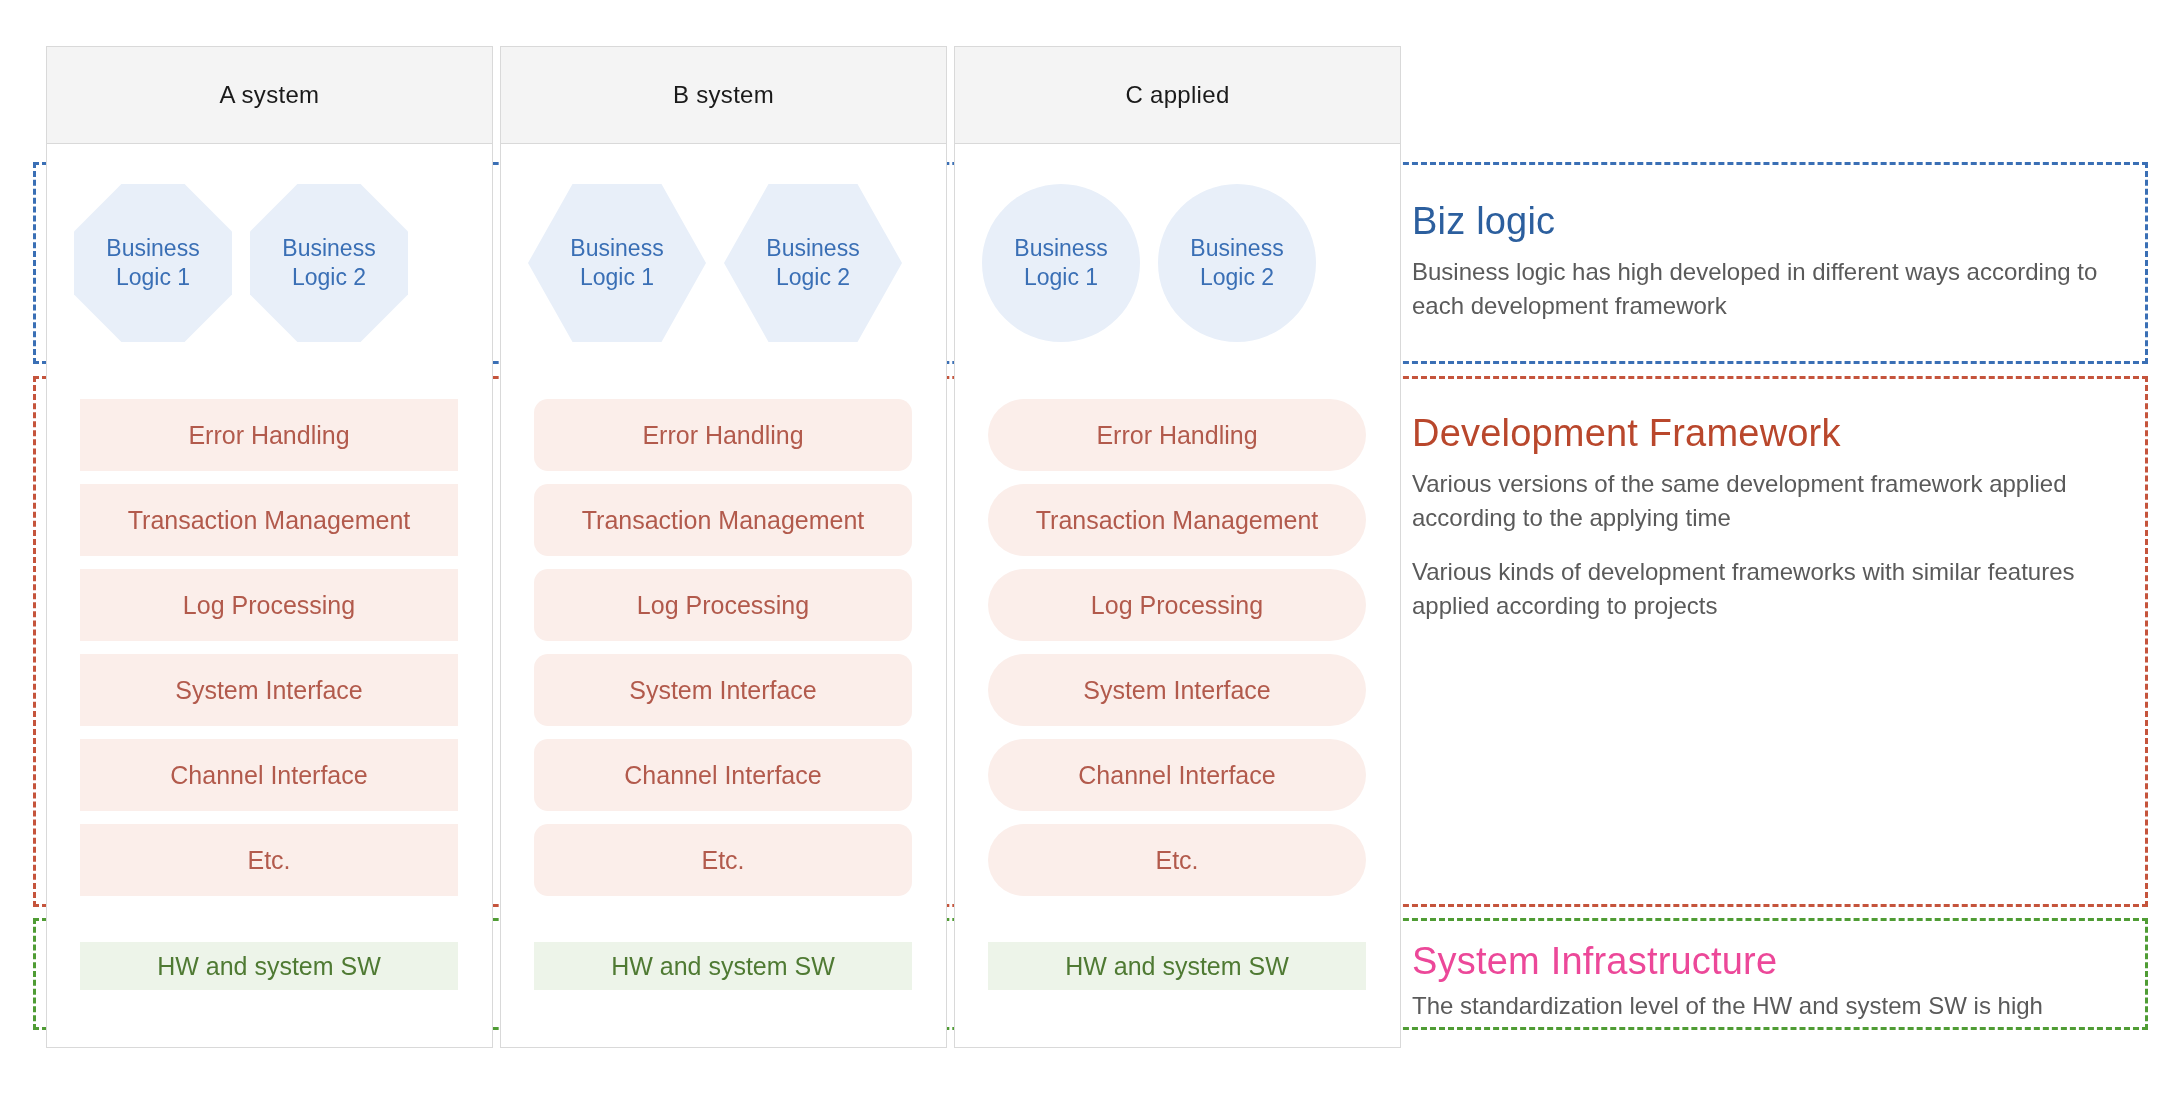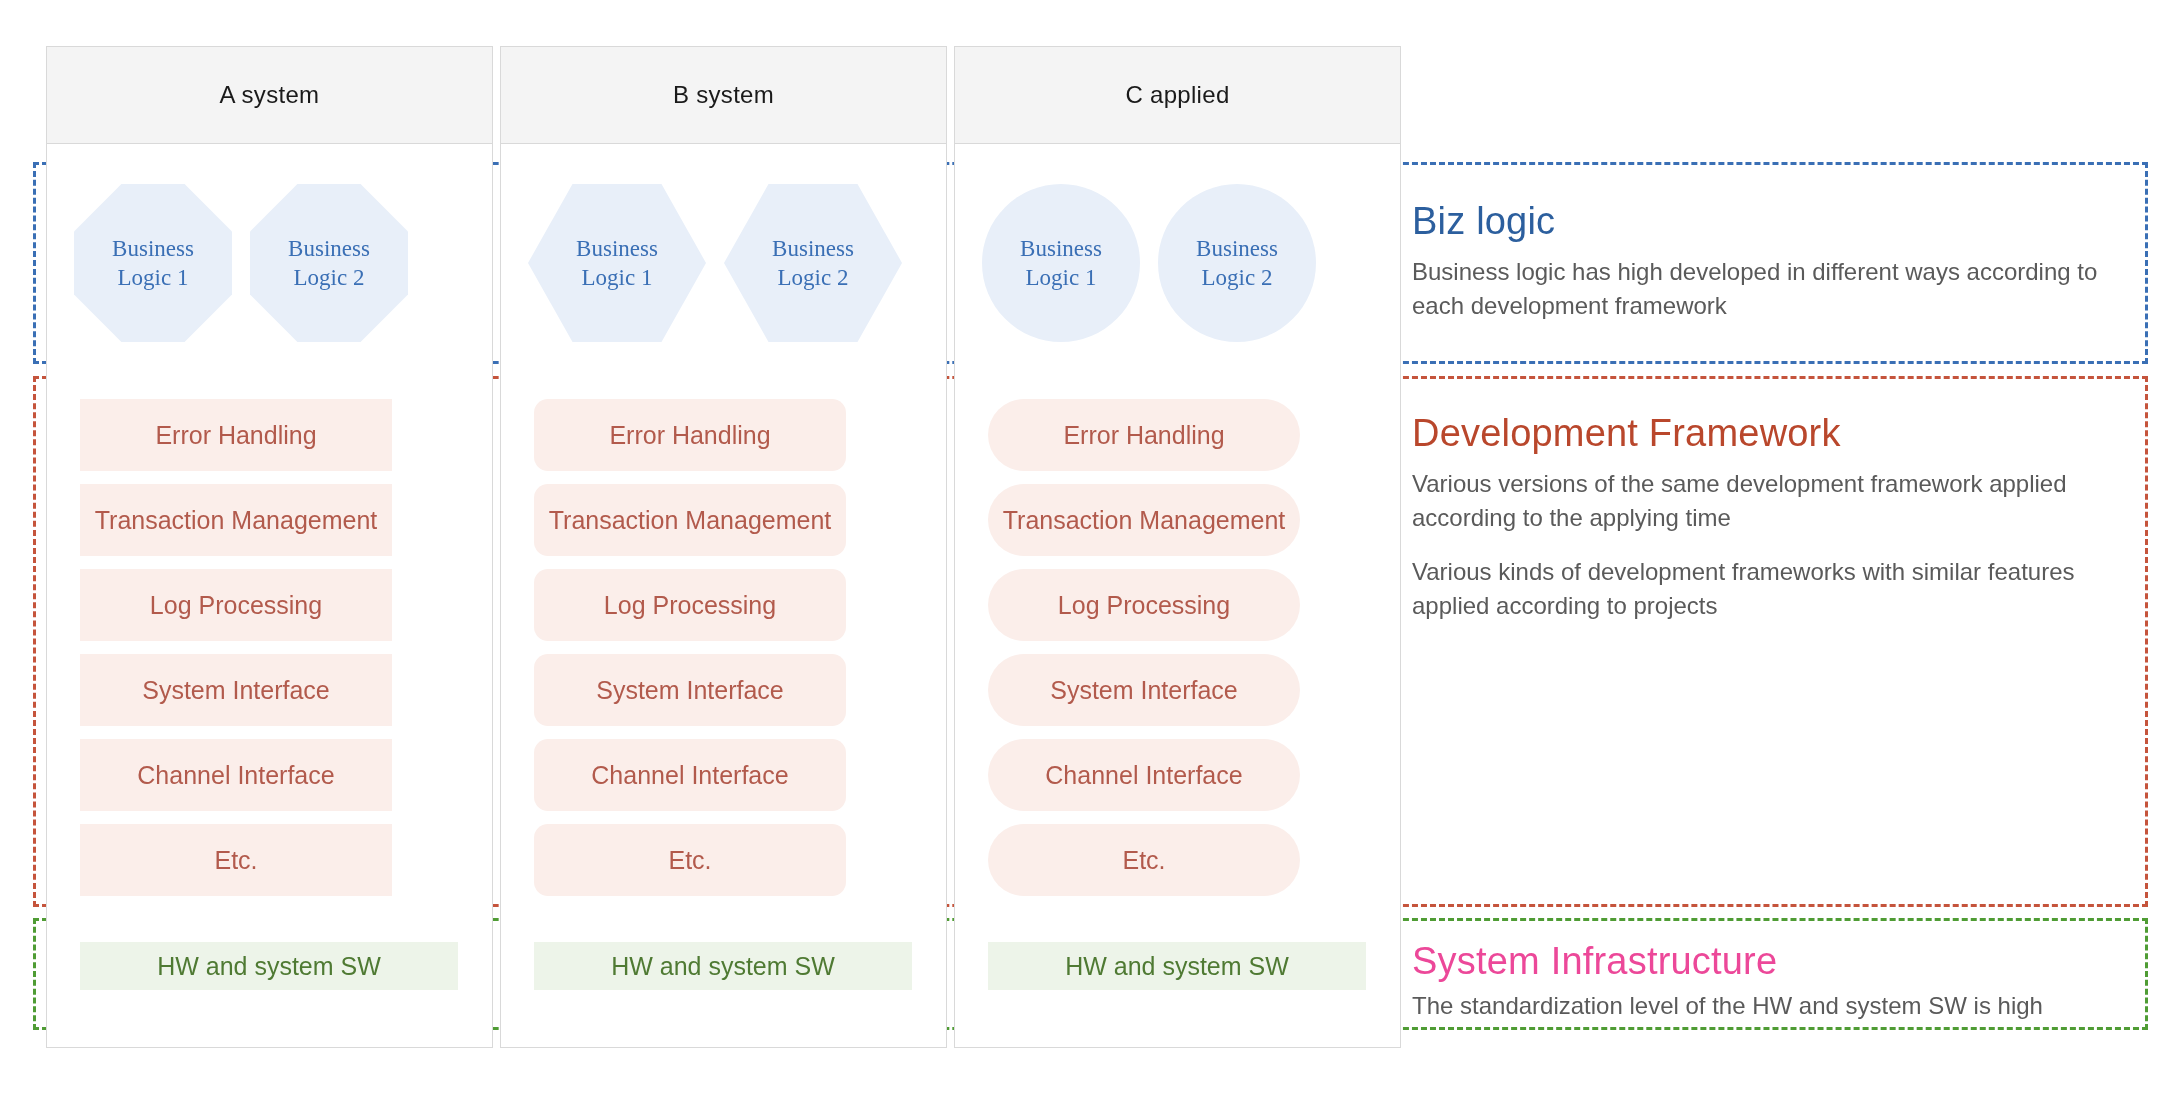--- a/index.html
+++ b/index.html
@@ -78,21 +78,20 @@
   }
 
   
   .biz-row {
     position: absolute;
     top: 184px;
     height: 158px;
     display: flex;
     align-items: center;
     gap: 18px;
-    font-family: Liberation Serif, serif;
   }
   .biz-row-a { left: 74px; }
   .biz-row-b { left: 528px; }
   .biz-row-c { left: 982px; }
 
   .biz-shape {
     width: 158px;
     height: 158px;
     background: #e8eff9;
     display: flex;
@@ -112,21 +111,21 @@
     clip-path: polygon(25% 0%, 75% 0%, 100% 50%, 75% 100%, 25% 100%, 0% 50%);
   }
   .shape-circle {
     border-radius: 50%;
   }
 
   
   .fw-stack {
     position: absolute;
     top: 399px;
-    width: 312px;
+    width: 378px;
     display: flex;
     flex-direction: column;
     gap: 13px;
   }
   .fw-stack-a { left: 80px; }
   .fw-stack-b { left: 534px; }
   .fw-stack-c { left: 988px; }
 
   .fw-pill {
     height: 72px;

